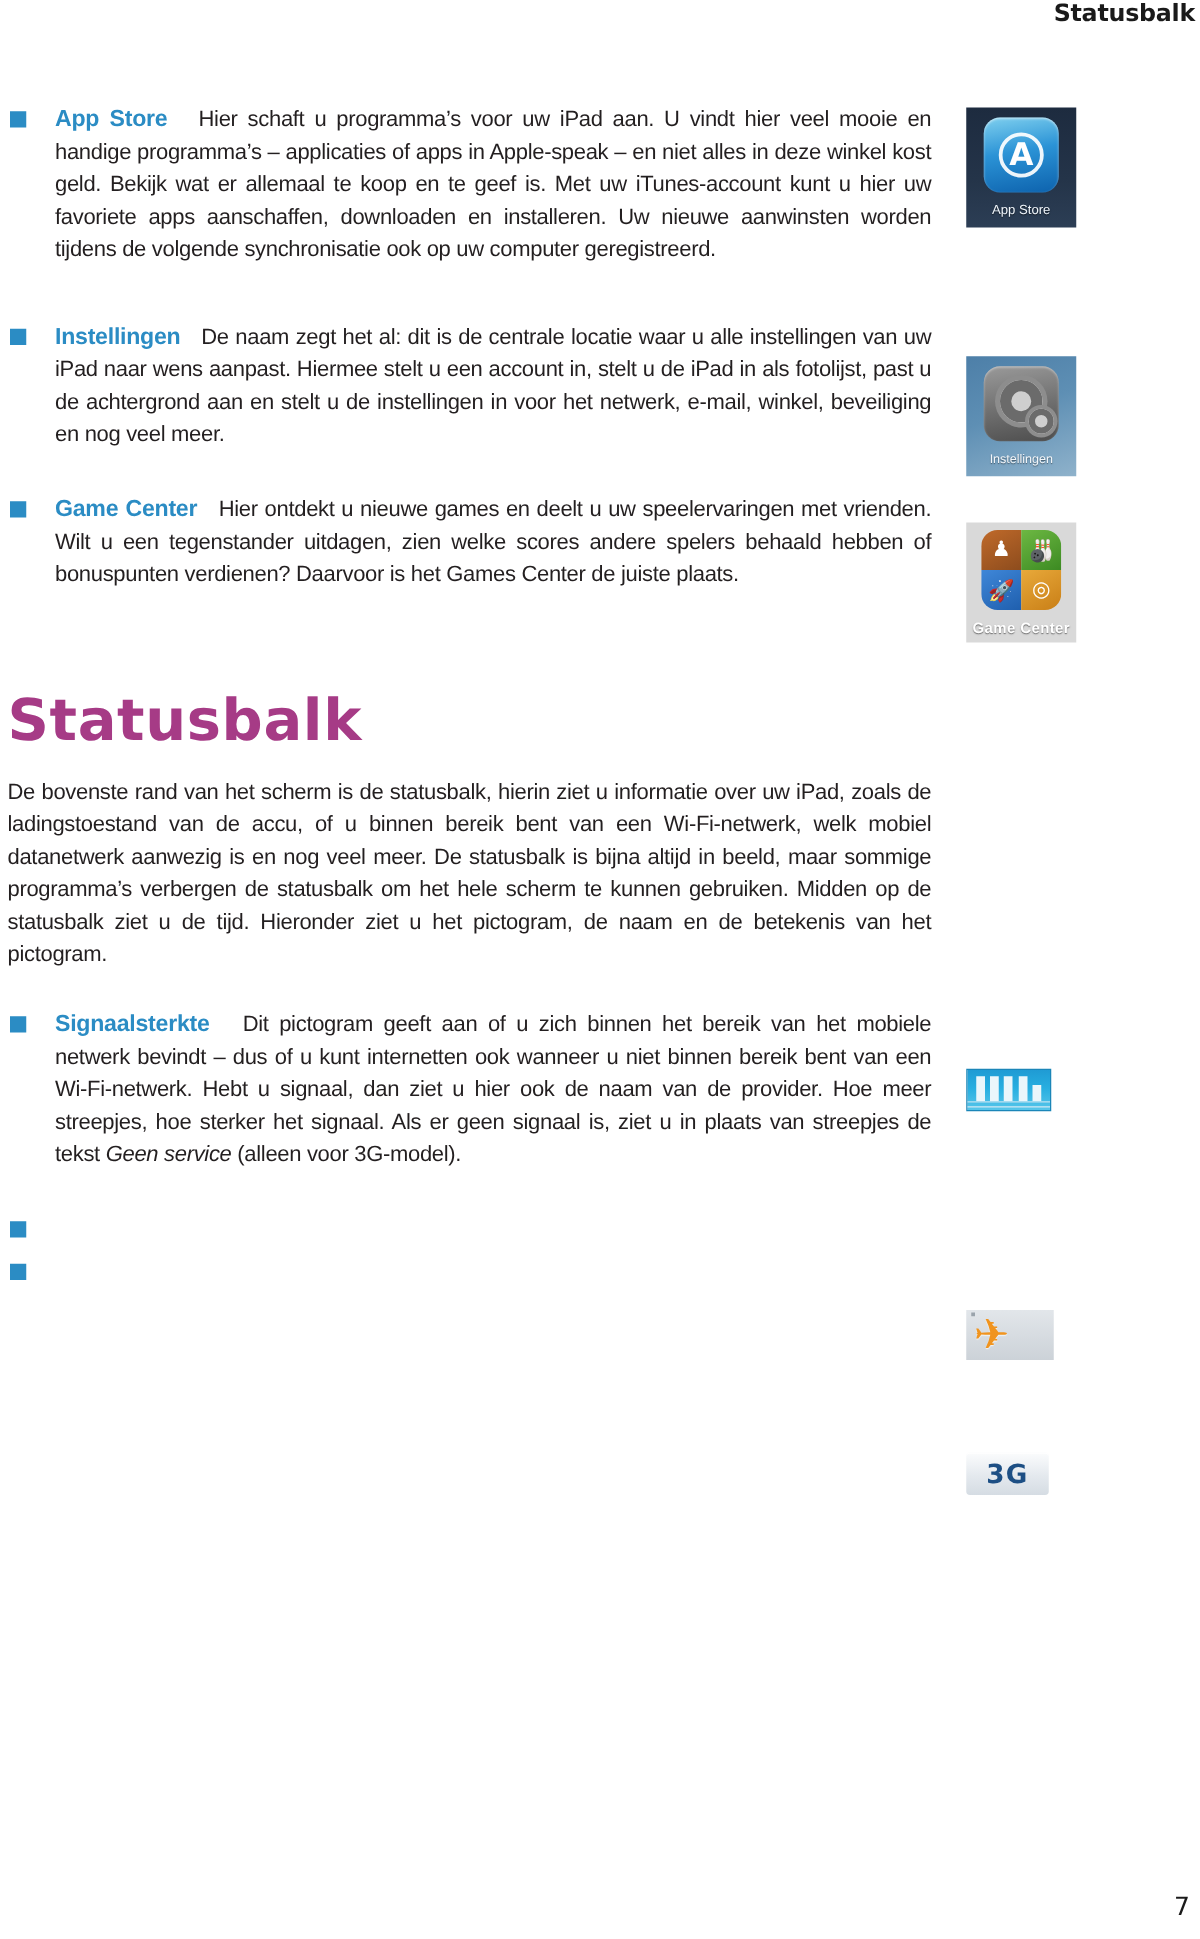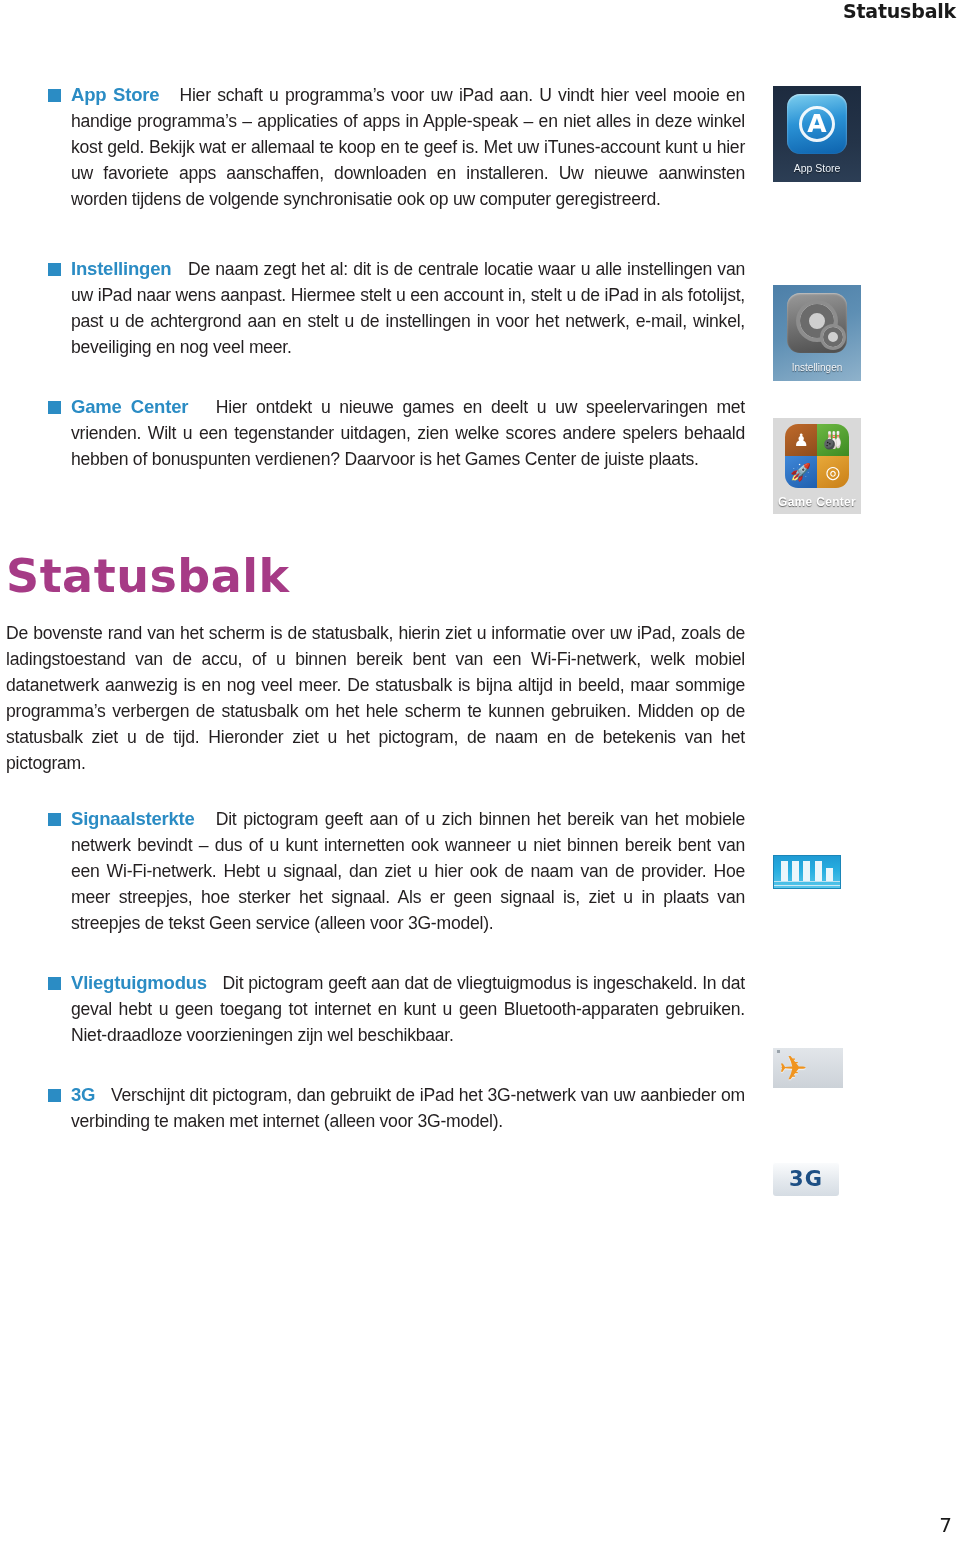--- a/index.html
+++ b/index.html
@@ -33,24 +33,23 @@
   .content {
     position: absolute;
     left: 0px;
     top: 82px;
     width: 960px;
   }
 
   
   .entry {
     position: relative;
-    padding-left: 31px;
+    padding-left: 44px;
     padding-right: 215px;
     margin-bottom: 0;
-    margin-left: 40px;
   }
   .entry .marker {
     position: absolute;
     left: 8px;
     top: 7px;
     width: 13px;
     height: 13px;
     background: #2b8cc4;
   }
   .entry p {
@@ -63,21 +62,21 @@
     font-family: "Liberation Sans", sans-serif;
     letter-spacing: -0.25px;
   }
   .entry .term {
     color: #2b8cc4;
     font-weight: bold;
     font-size: 18.5px;
     letter-spacing: -0.2px;
   }
   .entry .term::after { content: "\00a0\00a0\00a0"; }
-  .entry .ital { }
+  .entry .ital { font-style: italic; }
 
   .gap-lg { height: 44px; }
   .gap-md { height: 34px; }
 
   
   .section-heading {
     font-family: "DejaVu Sans", sans-serif;
     font-weight: bold;
     font-size: 46px;
     color: #a63b86;
@@ -296,28 +295,26 @@
 
   <div class="entry">
     <span class="marker"></span>
     <p><span class="term">Signaalsterkte</span><span>Dit pictogram geeft aan of u zich binnen het bereik van het mobiele netwerk bevindt – dus of u kunt internetten ook wanneer u niet binnen bereik bent van een Wi-Fi-netwerk. Hebt u signaal, dan ziet u hier ook de naam van de provider. Hoe meer streepjes, hoe sterker het signaal. Als er geen signaal is, ziet u in plaats van streepjes de tekst </span><span class="ital">Geen service</span><span> (alleen voor 3G-model).</span></p>
   </div>
 
   <div class="gap-md"></div>
 
   <div class="entry">
     <span class="marker"></span>
-    <p><span class="term">Vliegtuigmodus</span><span>Dit pictogram geeft aan dat de vliegtuigmodus is ingeschakeld. In dat geval hebt u geen toegang tot internet en kunt u geen Bluetooth-apparaten gebruiken. Niet-draadloze voorzieningen zijn wel beschikbaar.</span></p>
   </div>
 
   <div class="gap-md"></div>
 
   <div class="entry">
     <span class="marker"></span>
-    <p><span class="term">3G</span><span>Verschijnt dit pictogram, dan gebruikt de iPad het 3G-netwerk van uw aanbieder om verbinding te maken met internet (alleen voor 3G-model).</span></p>
   </div>
 
 </div>
 
 <div class="icon-slot" style="top:86px">
   <div class="tile-appstore">
     <div class="sq">
       <div class="ring"></div>
       <div class="glyph">A</div>
     </div>

